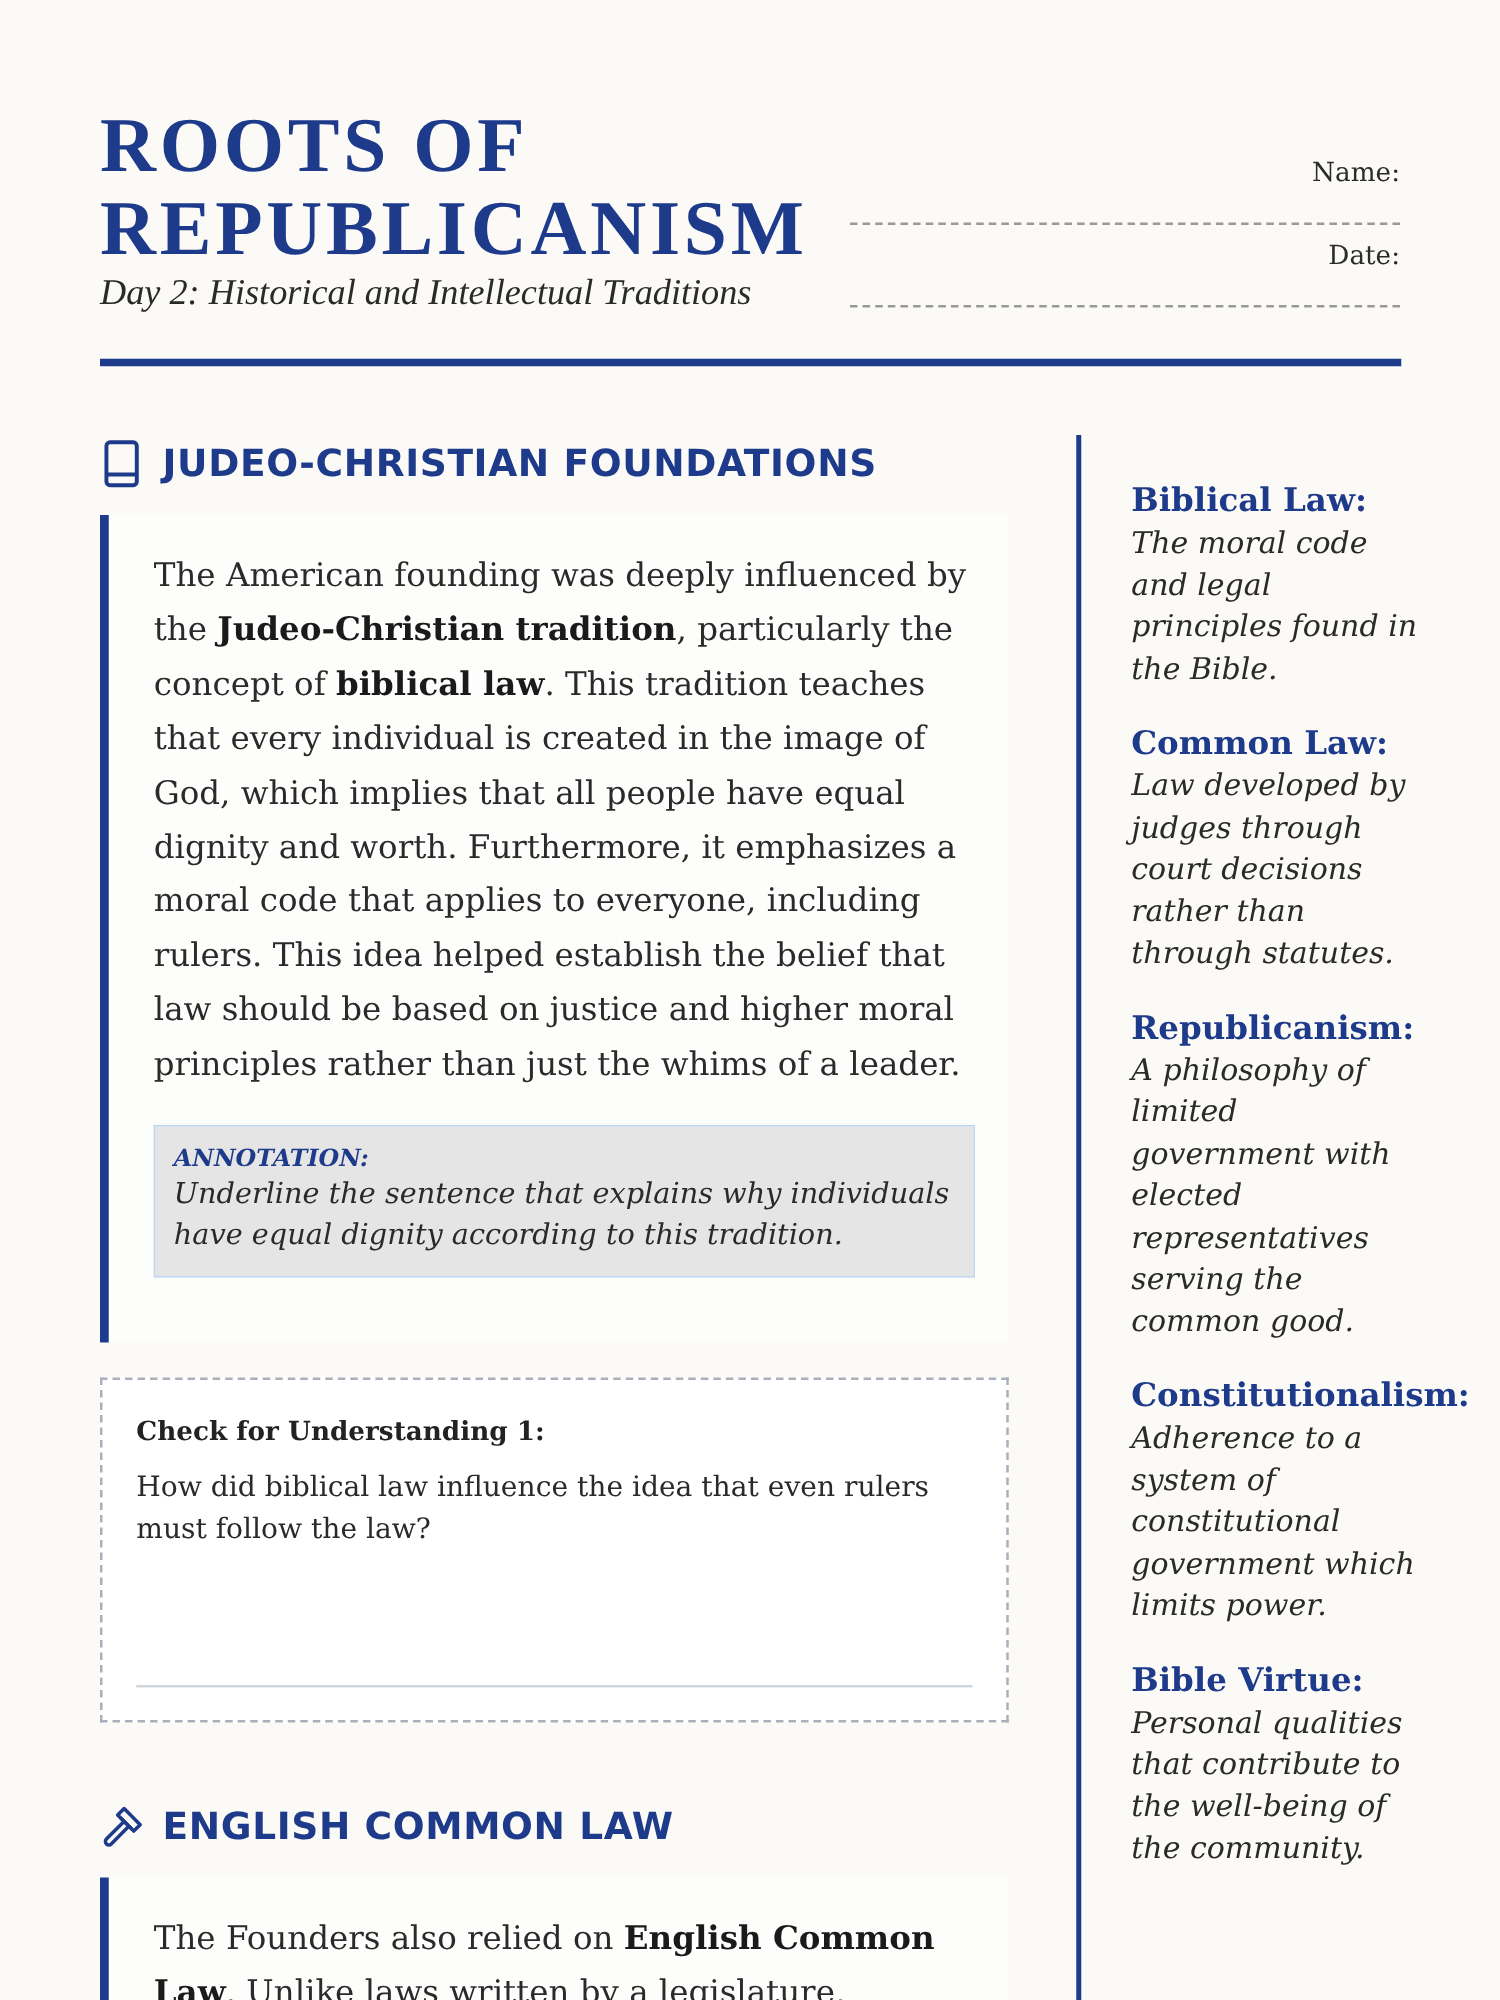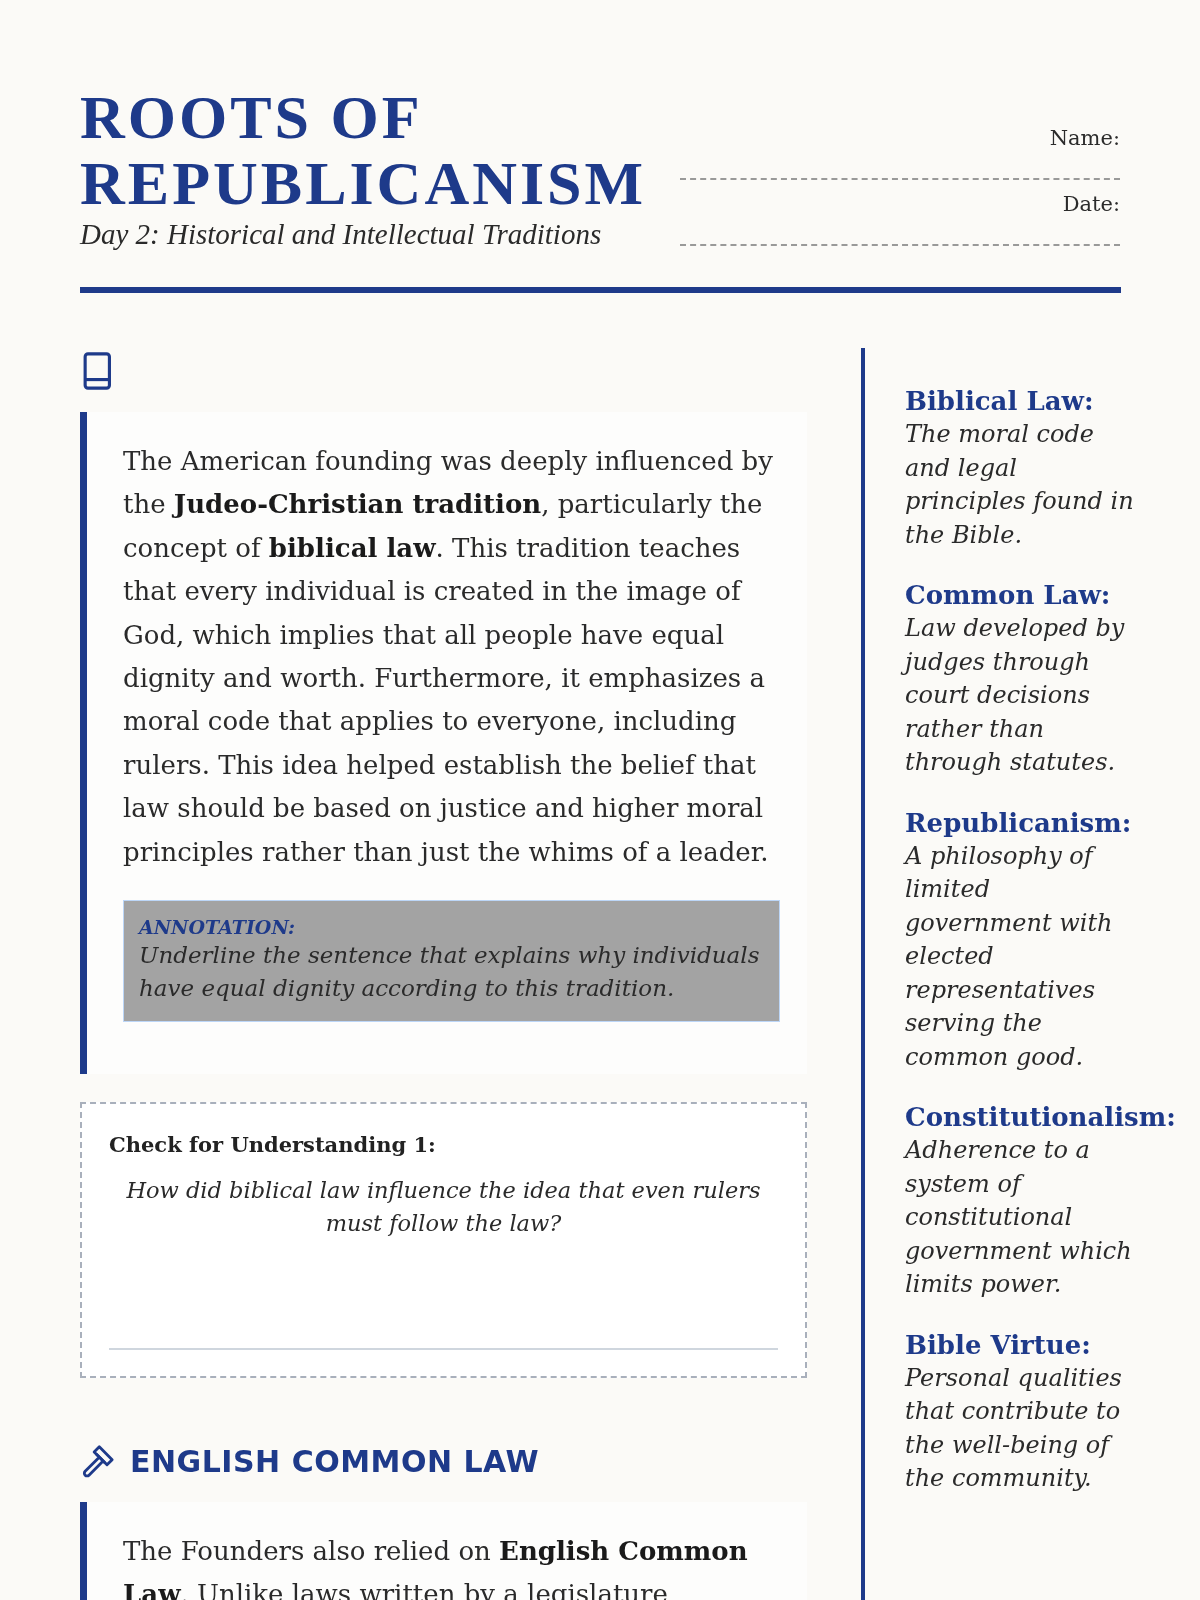--- a/index.html
+++ b/index.html
@@ -41,33 +41,33 @@
     }
     .section-heading svg { width: 36px; height: 40px; }
     .panel {
       margin-top: 10px; background: #fdfdfc;
       border-left: 7px solid #1e3a8a;
       padding: 28px 27px 52px 36px;
     }
     .body-text { font-size: 26px; line-height: 43.4px; color: #2a2a2a; margin: 0; }
     .body-text b { font-weight: 700; color: #1a1a1a; }
     .annotation {
-      margin-top: 26px; background: #a3a3a3; border: 1.5px solid #bcd6f7;
+      margin-top: 26px; background: #e5e5e5; border: 1.5px solid #bcd6f7;
       padding: 14px 15px 16px 15px;
     }
     .annotation-label {
       font-style: italic; font-weight: 700; color: #1e3a8a; font-size: 19px; line-height: 24px;
     }
     .annotation-text { font-style: italic; font-size: 23px; line-height: 33px; color: #2a2a2a; }
     .cfu {
       margin-top: 28px; border: 2px dashed #a9b0bc; background: #ffffff;
       padding: 26px 27px 28px 27px; height: 218px; position: relative;
     }
     .cfu-title { font-weight: 700; font-size: 21px; color: #222; line-height: 30px; }
-    .cfu-q { font-style: italic; font-size: 22.5px; color: #2a2a2a; line-height: 33px; margin-top: 14px; text-align: center; }
+    .cfu-q { font-size: 22.5px; color: #2a2a2a; line-height: 33px; margin-top: 14px; }
     .cfu-line { position: absolute; left: 27px; right: 27px; bottom: 26px; border-bottom: 2px solid #cfd6de; }
     .section2 { margin-top: 52px; }
     .panel2 { padding-top: 28px; padding-bottom: 200px; }
     
     .sidebar {
       position: absolute; left: 861px; top: 348px; width: 280px; height: 1260px;
       border-left: 4px solid #1e3a8a; padding-left: 40px;
     }
     .vocab-title {
       font-family: "DejaVu Sans", sans-serif; font-weight: 700; color: #1e3a8a;
@@ -107,20 +107,21 @@
   <div class="header-rule"></div>
 
   <div class="main">
 
     <div class="section">
       <div class="section-heading">
         <svg viewBox="0 0 24 28" fill="none" stroke="#1e3a8a" stroke-width="2.2" stroke-linejoin="round">
           <rect x="3" y="2" width="17" height="24" rx="2"></rect>
           <path d="M3 20 H20"></path>
         </svg>
+        <span>JUDEO-CHRISTIAN FOUNDATIONS</span>
       </div>
       <div class="panel">
         <p class="body-text"><span>The American founding was deeply influenced by the </span><b>Judeo-Christian tradition</b><span>, particularly the concept of </span><b>biblical law</b><span>. This tradition teaches that every individual is created in the image of God, which implies that all people have equal dignity and worth. Furthermore, it emphasizes a moral code that applies to everyone, including rulers. This idea helped establish the belief that law should be based on justice and higher moral principles rather than just the whims of a leader.</span></p>
         <div class="annotation">
           <div class="annotation-label">ANNOTATION:</div>
           <div class="annotation-text">Underline the sentence that explains why individuals have equal dignity according to this tradition.</div>
         </div>
       </div>
       <div class="cfu">
         <div class="cfu-title">Check for Understanding 1:</div>

